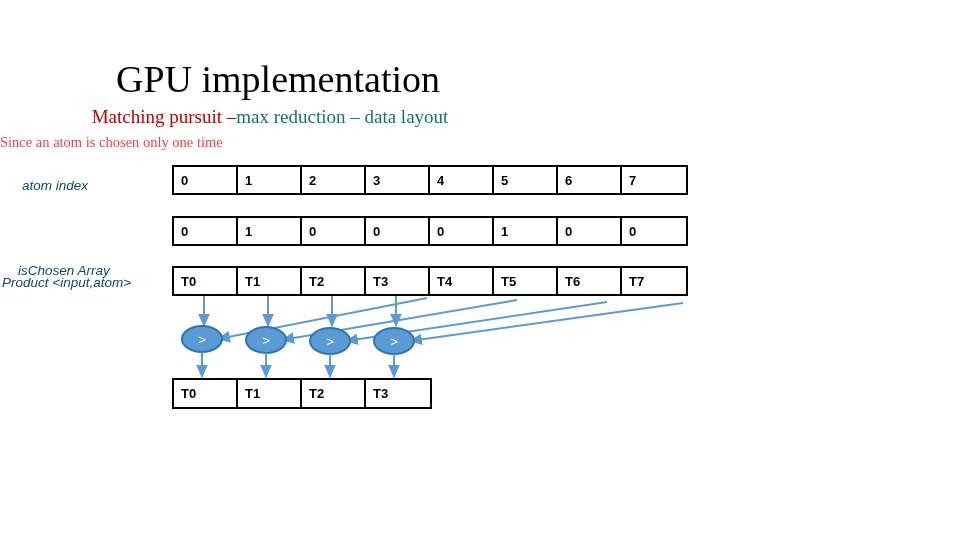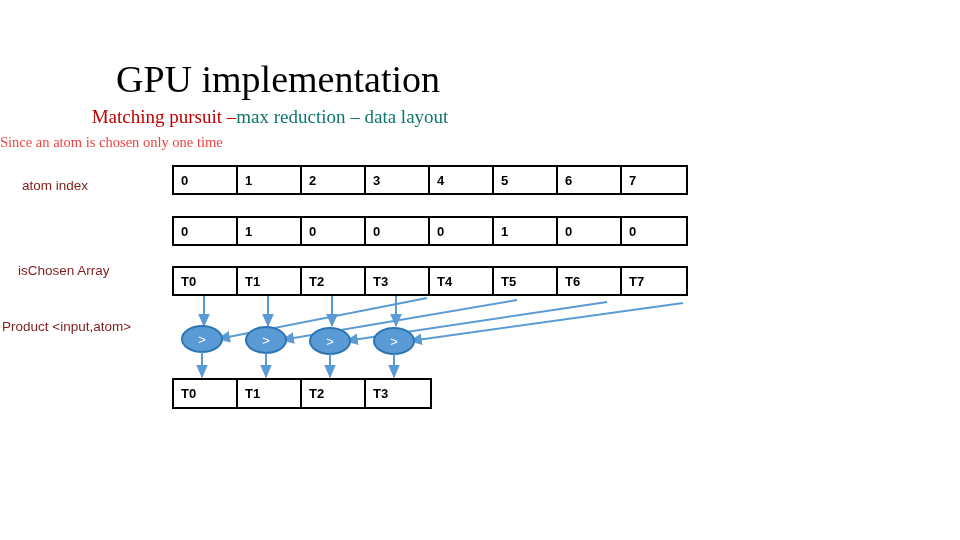--- a/index.html
+++ b/index.html
@@ -47,27 +47,28 @@
     line-height: 18px;
     color: #ef4444;
     white-space: nowrap;
   }
 
   
   .row-label {
     position: absolute;
     font-family: "Liberation Sans", sans-serif;
     font-size: 13.5px;
-    color: #7f1d1d;
+    color: #0c4a6e;
     white-space: nowrap;
     text-align: left;
+    font-style: italic;
   }
   .row-label.r1 { left: 22px;  top: 178px; }
   .row-label.r2 { left: 18px;  top: 231px; margin-top: 32px; }
-  .row-label.r3 { left: 2px;   top: 275px; margin-top: 44px; }
+  .row-label.r3 { left: 2px;   top: 275px; }
 
   
   .grid {
     position: absolute;
     display: flex;
     border: 2px solid #000000;
     box-sizing: border-box;
     background: #ffffff;
   }
   .grid .cell {

